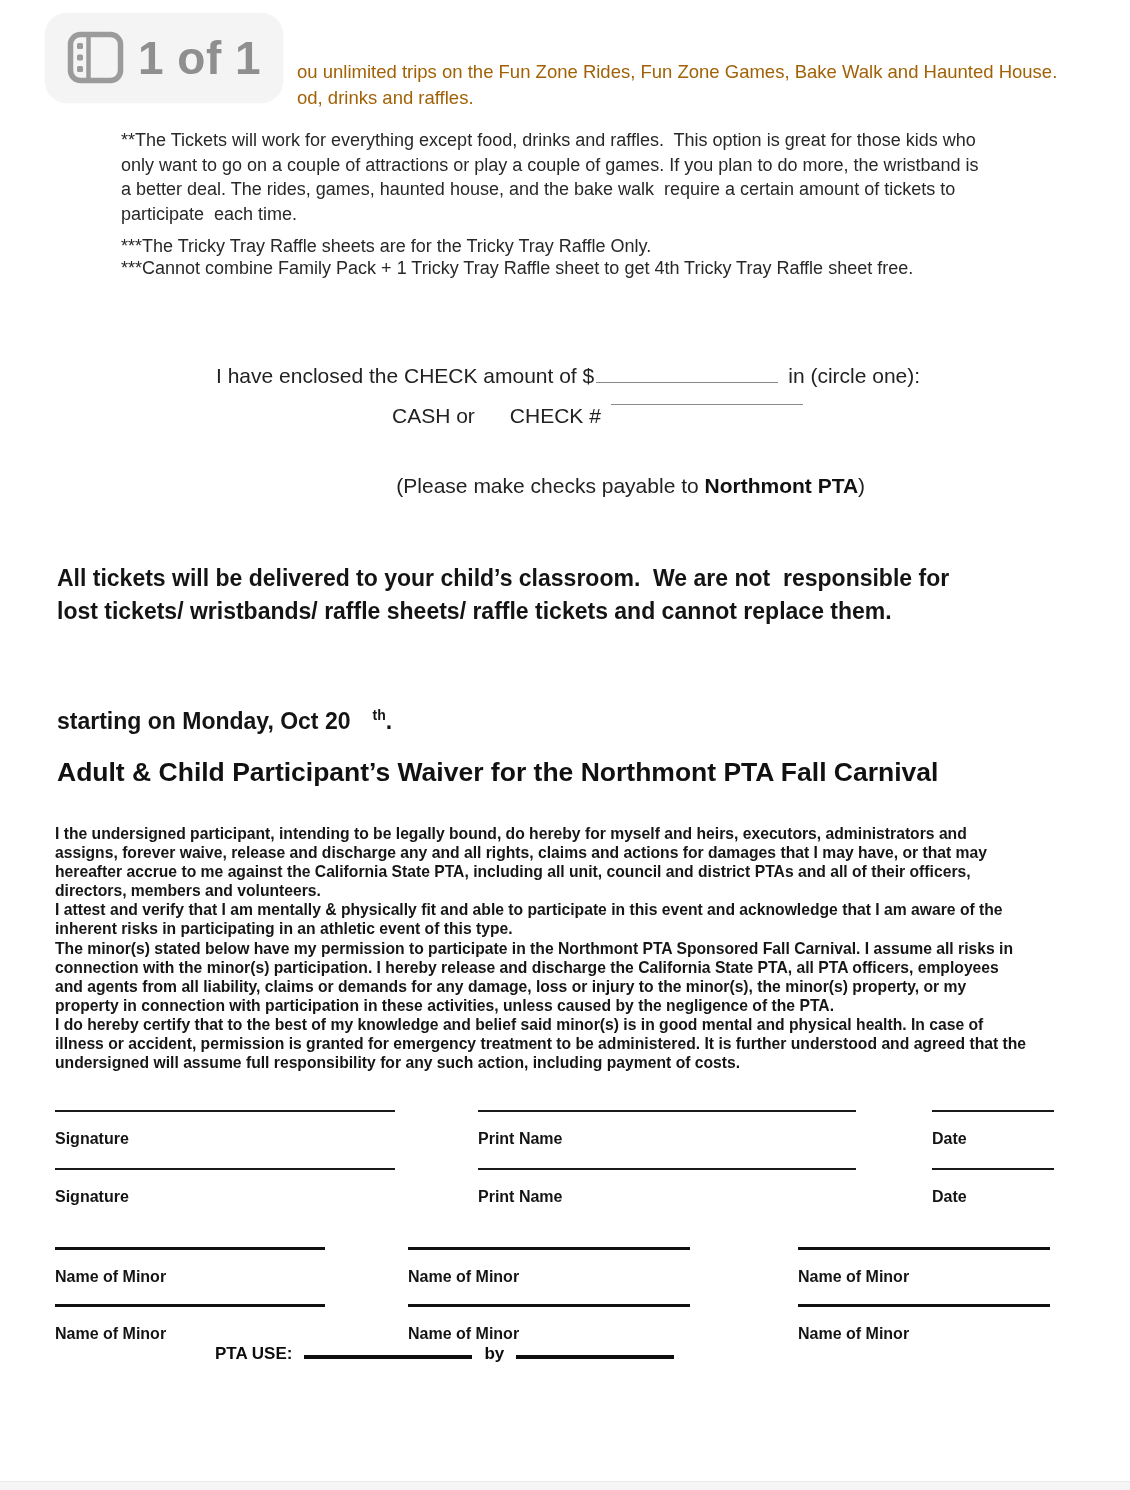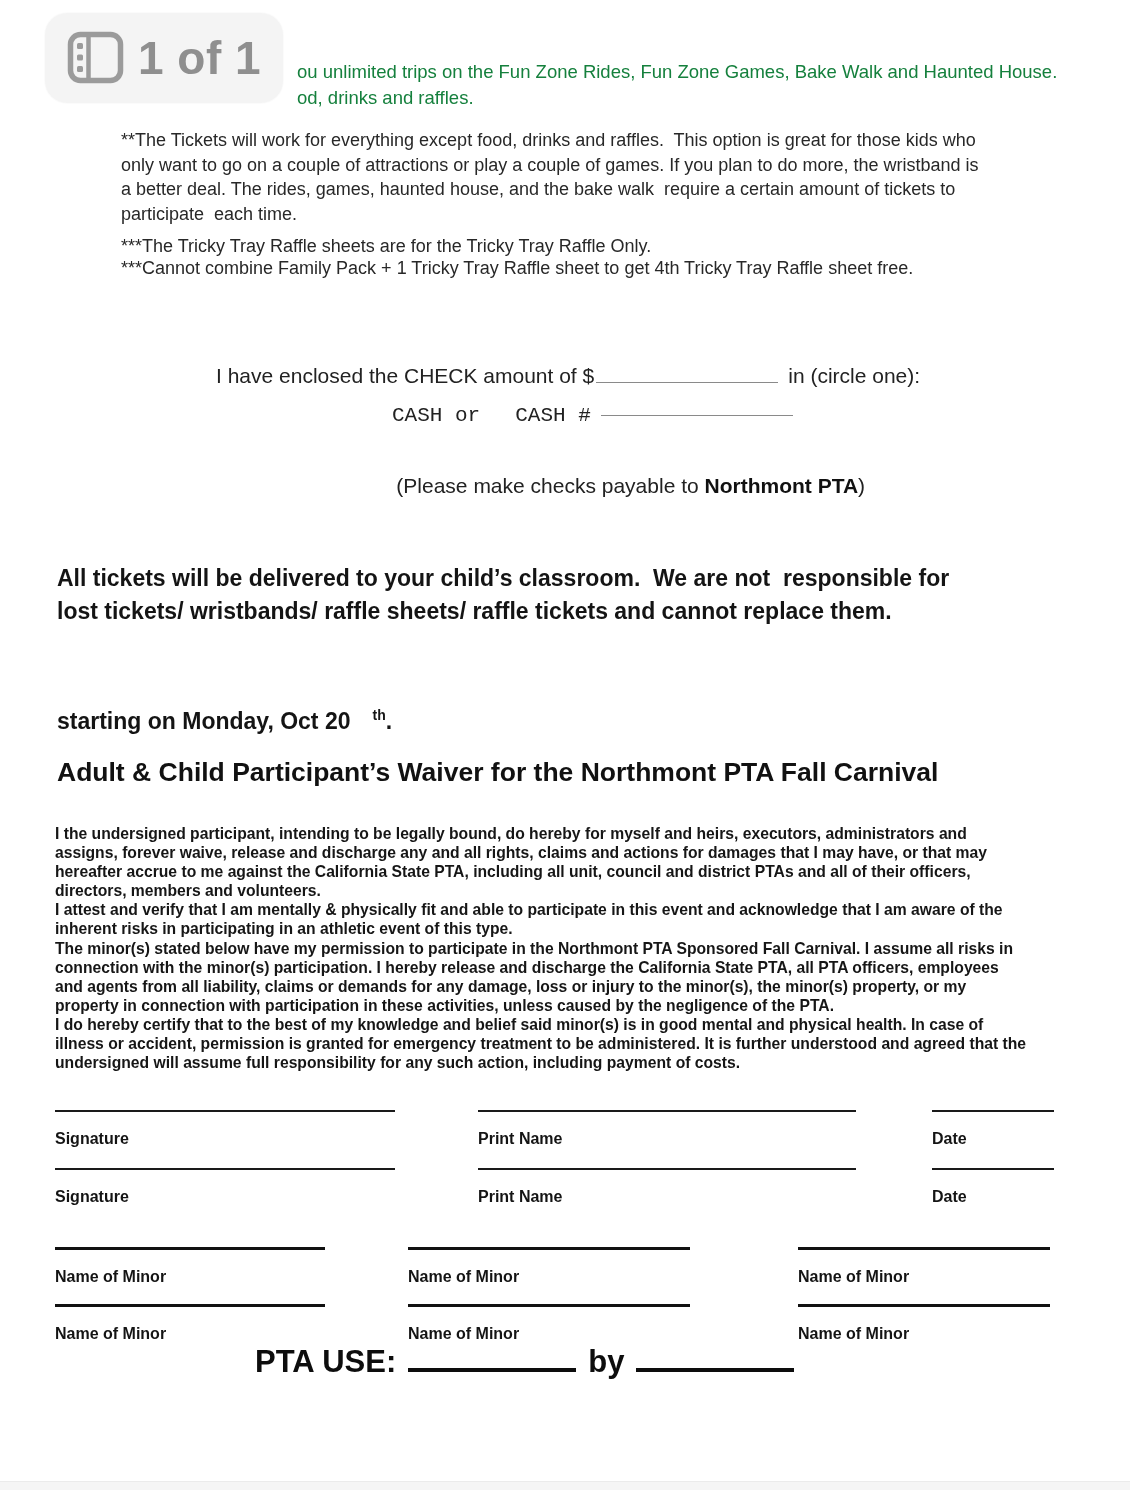--- a/index.html
+++ b/index.html
@@ -23,40 +23,40 @@
     white-space:pre;
   }
   .bottom-edge {
     position:absolute; left:0; bottom:0; width:100%; height:8px;
     background:#f5f5f5; border-top:1px solid #ebebeb;
   }
   
   .pre { white-space:pre; }
   .frag {
     position:absolute; left:297px; top:59px;
-    font-size:18.5px; line-height:25.5px; color:#15803d;
+    font-size:18.5px; line-height:25.5px; color:#a16207;
   }
   .tickets-note {
     position:absolute; left:121px; top:128px;
     font-size:18px; line-height:24.6px; color:#282828;
   }
   .tricky-note {
     position:absolute; left:121px; top:236px;
     font-size:18px; line-height:21.5px; color:#282828;
   }
   .enclosed {
     position:absolute; left:216px; top:364px;
     font-size:21px; color:#222; display:flex; align-items:baseline;
   }
   .blank { display:inline-block; border-bottom:1.5px solid #8a8a8a; }
   .blank.amount { width:182px; margin:0 10px 0 2px; }
   .blank.check  { width:192px; margin-left:10px; }
   .cashrow {
     position:absolute; left:392px; top:404px;
-    font-size:21px; color:#222; display:flex; align-items:center;font-family:Liberation Mono, monospace;
+    font-size:21px; color:#222; display:flex; align-items:flex-start;
   }
   .cashrow .gap { display:inline-block; width:35px; }
   .payable {
     position:absolute; left:373px; top:450px;
     font-size:21px; color:#222; white-space:pre;
   }
   .payable b { font-weight:700; color:#111; }
   .notice {
     position:absolute; left:57px;
     font-size:23px; line-height:33px; font-weight:700; color:#141414;
@@ -74,22 +74,22 @@
   }
   
   .field { position:absolute; }
   .field .line { height:20px; border-bottom:2px solid #1a1a1a; }
   .field .line.thick { border-bottom-width:3px; border-bottom-color:#111; }
   .field .cap {
     margin-top:18px; font-size:16px; font-weight:700; color:#141414;
   }
   .pta-row {
     position:absolute; left:215px; top:1344px;
-    font-size:31px; font-weight:700; color:#0d0d0d;
-    display:flex; align-items:baseline; white-space:pre;margin-left:40px;
+    font-size:17px; font-weight:700; color:#0d0d0d;
+    display:flex; align-items:baseline; white-space:pre;
   }
   .pta-row .pta-blank {
     display:inline-block; border-bottom:4px solid #0d0d0d;
   }
   .pta-row .b1 { width:168px; margin:0 12px; }
   .pta-row .b2 { width:158px; margin-left:12px; }
 </style>
 </head>
 <body>
 
@@ -121,21 +121,21 @@
 
   <div class="enclosed">
     <span>I have enclosed the CHECK amount of $</span>
     <span class="blank amount"></span>
     <span>in (circle one):</span>
   </div>
 
   <div class="cashrow">
     <span>CASH or</span>
     <span class="gap"></span>
-    <span>CASH #</span>
+    <span>CHECK #</span>
     <span class="blank check"></span>
   </div>
 
   <div class="payable">
     <span>(Please make checks payable to </span><b>Northmont PTA</b><span>)</span>
   </div>
 
   <div class="notice" style="top:562px">All tickets will be delivered to your child’s classroom.  We are not  responsible for
 lost tickets/ wristbands/ raffle sheets/ raffle tickets and cannot replace them.</div>
 

